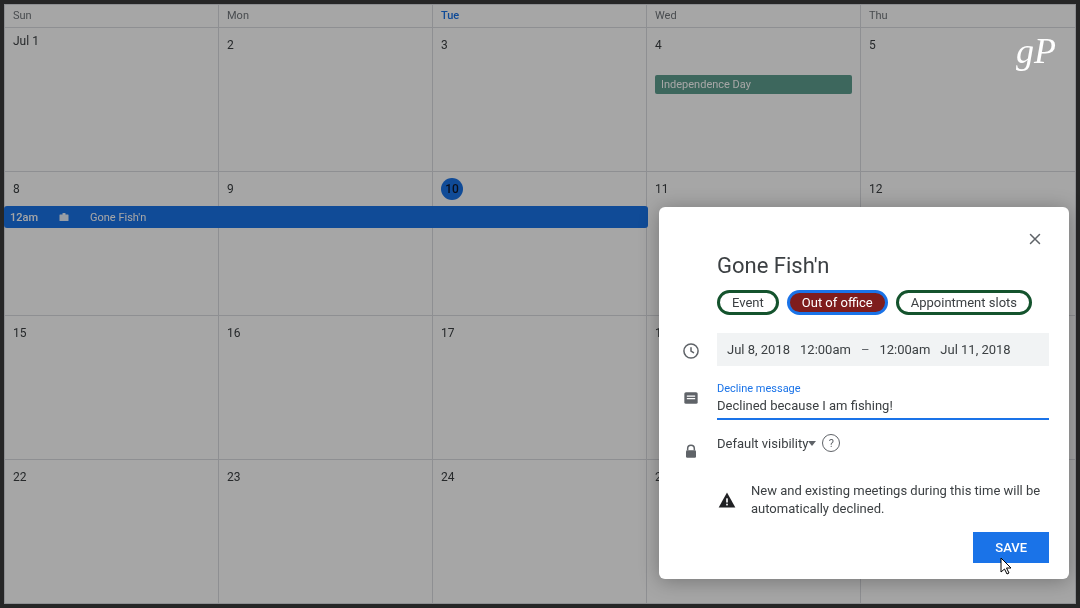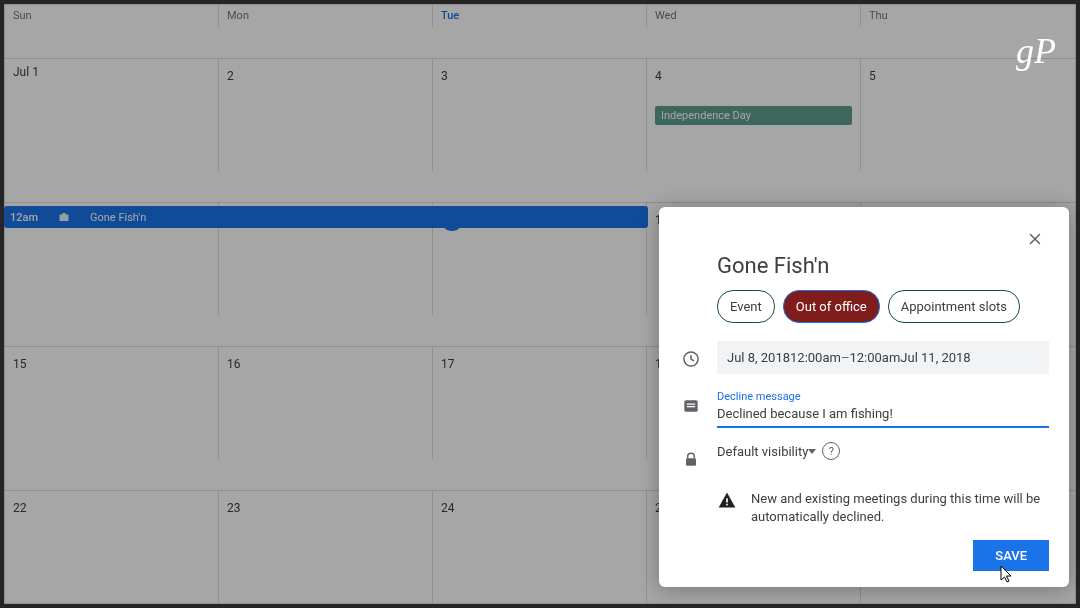--- a/index.html
+++ b/index.html
@@ -36,21 +36,20 @@
     color: #70757a;
     border-right: 1px solid #dadce0;
   }
   .header-cell:last-child { border-right: none; }
   .header-cell.today { color: #1a73e8; font-weight: 500; }
   .day-cell {
     border-right: 1px solid #dadce0;
     border-top: 1px solid #dadce0;
     padding: 6px 8px;
     position: relative;
-    margin-top: 31px;
   }
   .day-cell:last-child { border-right: none; }
   .day-num { font-size: 12px; color: #3c4043; }
   .day-num.today {
     display: inline-flex;
     width: 22px; height: 22px;
     border-radius: 50%;
     background: #1a73e8;
     color: #0f172a;
     align-items: center;
@@ -108,23 +107,23 @@
   .close-row { display:flex; justify-content:flex-end; }
   .close-btn {
     width: 28px; height: 28px;
     display:flex; align-items:center; justify-content:center;
     color: #5f6368; cursor:pointer; border-radius:50%;
   }
   .title-row { padding-left: 38px; }
   .popup-title { font-size: 22px; color: #3c4043; font-weight: 400; margin-bottom: 12px; }
   .pill-row { display:flex; gap:8px; margin-bottom: 18px; }
   .pill {
-    border: 1px solid #14532d;
+    border: 3px solid #14532d;
     border-radius: 16px;
-    padding: 8px 12px;
+    padding: 2px 12px;
     font-size: 13px;
     color: #3c4043;
     cursor: pointer;
   }
   .pill.active {
     background: #7f1d1d;
     border-color: #1a73e8;
     color: #fff;
   }
   .form-row {
@@ -140,20 +139,21 @@
     display:flex; align-items:center; justify-content:center;
     margin-top: 6px;
   }
   .time-box {
     background: #f1f3f4;
     padding: 9px 10px;
     font-size: 13px;
     color: #3c4043;
     flex: 1;
     display:flex;
+    gap: 10px;
     align-items:center;
   }
   .time-box .dash { color:#5f6368; }
   .decline-box {
     border-bottom: 2px solid #1a73e8;
     padding: 2px 0 4px 0;
     flex: 1;
   }
   .decline-label { font-size: 11px; color: #1a73e8; }
   .decline-input {
@@ -164,21 +164,21 @@
     color: #3c4043;
     font-family: inherit;
     padding-top: 2px;
   }
   .vis-row { display:flex; align-items:center; font-size:13px; color:#3c4043; }
   .help-icon {
     width:18px; height:18px; border:1.5px solid #5f6368; border-radius:50%;
     font-size:11px; display:flex; align-items:center; justify-content:center; color:#5f6368;
   }
   .triangle { width:0;height:0;border-left:4px solid transparent;border-right:4px solid transparent;border-top:5px solid #5f6368;}
-  .notice-row { display:flex; gap:14px; margin: 18px 0 14px 38px; align-items:flex-start; }
+  .notice-row { display:flex; gap:14px; margin: 18px 0 14px 38px; align-items:center; }
   .warn-icon { width:20px; height:20px; flex-shrink:0; }
   .notice-text { font-size: 13px; color: #3c4043; line-height: 1.4; }
   .save-row { display:flex; justify-content:flex-end; }
   .save-btn {
     background: #1a73e8;
     color: #fff;
     font-size: 13px;
     font-weight: 500;
     padding: 8px 22px;
     border-radius: 0;

